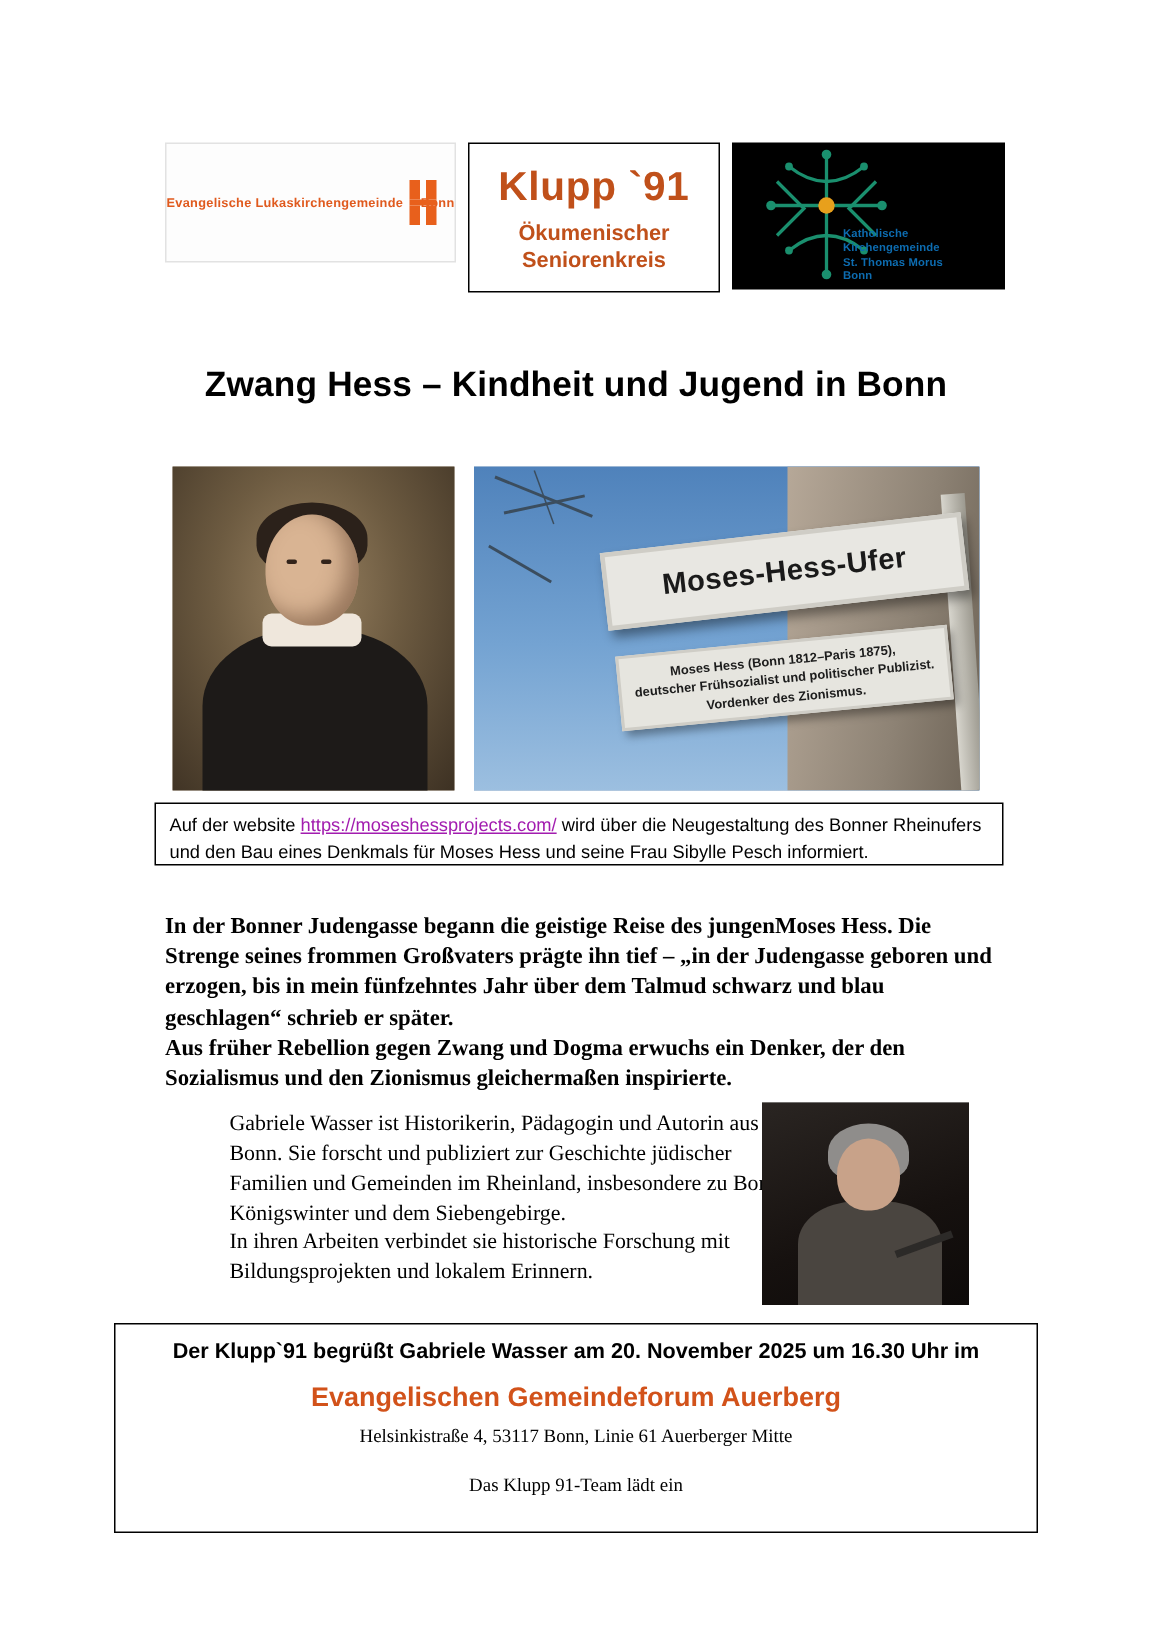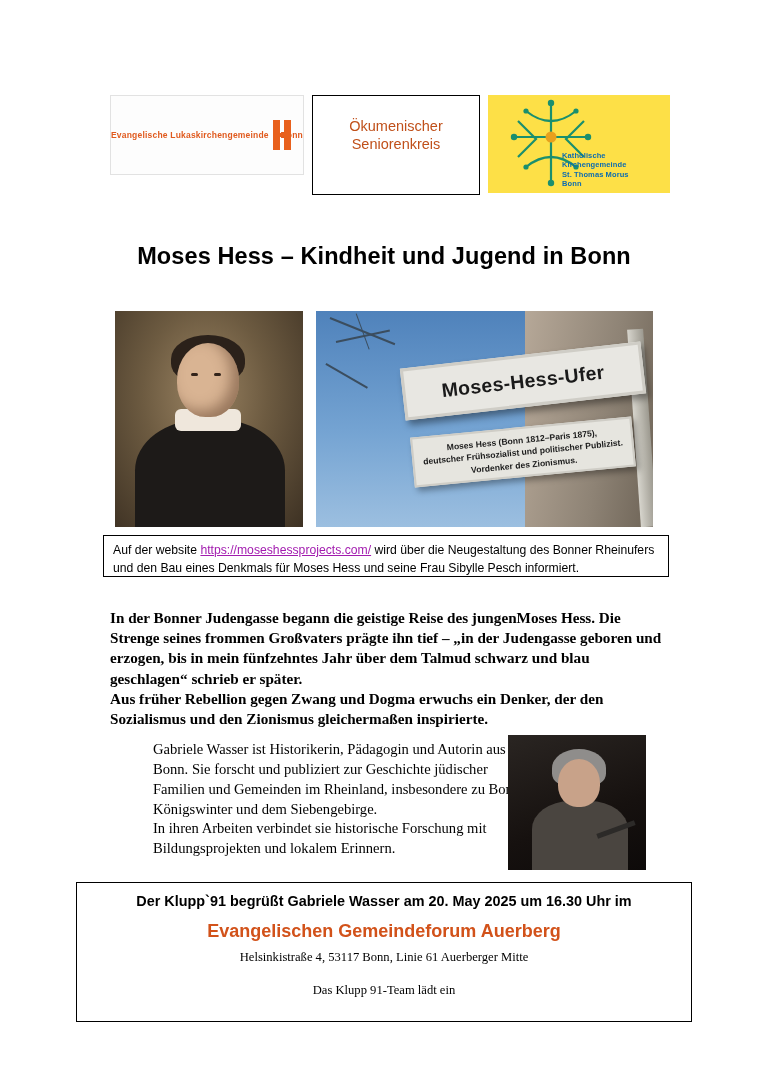--- a/index.html
+++ b/index.html
@@ -76,30 +76,30 @@
   .klupp-title {
     font-size: 27px;
     font-weight: bold;
     color: #c0501a;
     letter-spacing: .5px;
     line-height: 1.1;
   }
   .klupp-sub {
     margin-top: 7px;
     font-size: 14.5px;
-    font-weight: normal;
+    font-weight: bold;
     color: #c0501a;
     line-height: 1.25;
   }
 
   .logo-right {
     width: 182px;
     height: 98px;
     position: relative;
-    background: #fde047;
+    background: #000000;
   }
   .logo-right svg { position: absolute; left: 8px; top: 2px; }
   .logo-right-text {
     position: absolute;
     left: 74px;
     top: 56px;
     font-size: 7.5px;
     font-weight: bold;
     color: #0d6cb0;
     line-height: 1.25;
@@ -317,20 +317,21 @@
       <span class="lm1"></span>
         <span class="lm2"></span>
         <span class="lm3"></span>
         <span class="lm4"></span>
         <span class="lm5"></span>
     </span>
     <span class="logo-left-text">Bonn</span>
   </div>
 
   <div class="logo-center">
+    <div class="klupp-title">Klupp `91</div>
     <div class="klupp-sub">
       <div>Ökumenischer</div>
       <div>Seniorenkreis</div>
     </div>
   </div>
 
   <div class="logo-right">
     <svg width="110" height="92" viewBox="0 0 110 92">
       <g stroke="#1a8f6e" stroke-width="2.2" fill="none">
         <path d="M55 6 L55 86"></path>
@@ -354,21 +355,21 @@
     </svg>
     <div class="logo-right-text">
       <div>Katholische</div>
       <div>Kirchengemeinde</div>
       <div>St. Thomas Morus</div>
       <div>Bonn</div>
     </div>
   </div>
 </div>
 
-<div class="main-title">Moses Hess – Kindheit und Jugend in Bonn</div>
+<div class="main-title">Zwang Hess – Kindheit und Jugend in Bonn</div>
 
 <div class="portrait">
   <div class="bg"></div>
   <div class="body"></div>
   <div class="collar"></div>
   <div class="hair"></div>
   <div class="head"></div>
   <div class="eye1"></div>
   <div class="eye2"></div>
 </div>
@@ -405,17 +406,17 @@
 
 <div class="speaker-photo">
   <div class="sp-bg"></div>
   <div class="sp-body"></div>
   <div class="sp-hair"></div>
   <div class="sp-head"></div>
   <div class="sp-mic"></div>
 </div>
 
 <div class="bottom-box">
-  <div class="bb-line1">Der Klupp`91 begrüßt Gabriele Wasser am 20. May 2025 um 16.30 Uhr im</div>
+  <div class="bb-line1">Der Klupp`91 begrüßt Gabriele Wasser am 20. November 2025 um 16.30 Uhr im</div>
   <div class="bb-line2">Evangelischen Gemeindeforum Auerberg</div>
   <div class="bb-line3">Helsinkistraße 4, 53117 Bonn, Linie 61 Auerberger Mitte</div>
   <div class="bb-line4">Das Klupp 91-Team lädt ein</div>
 </div>
 
 </body></html>

